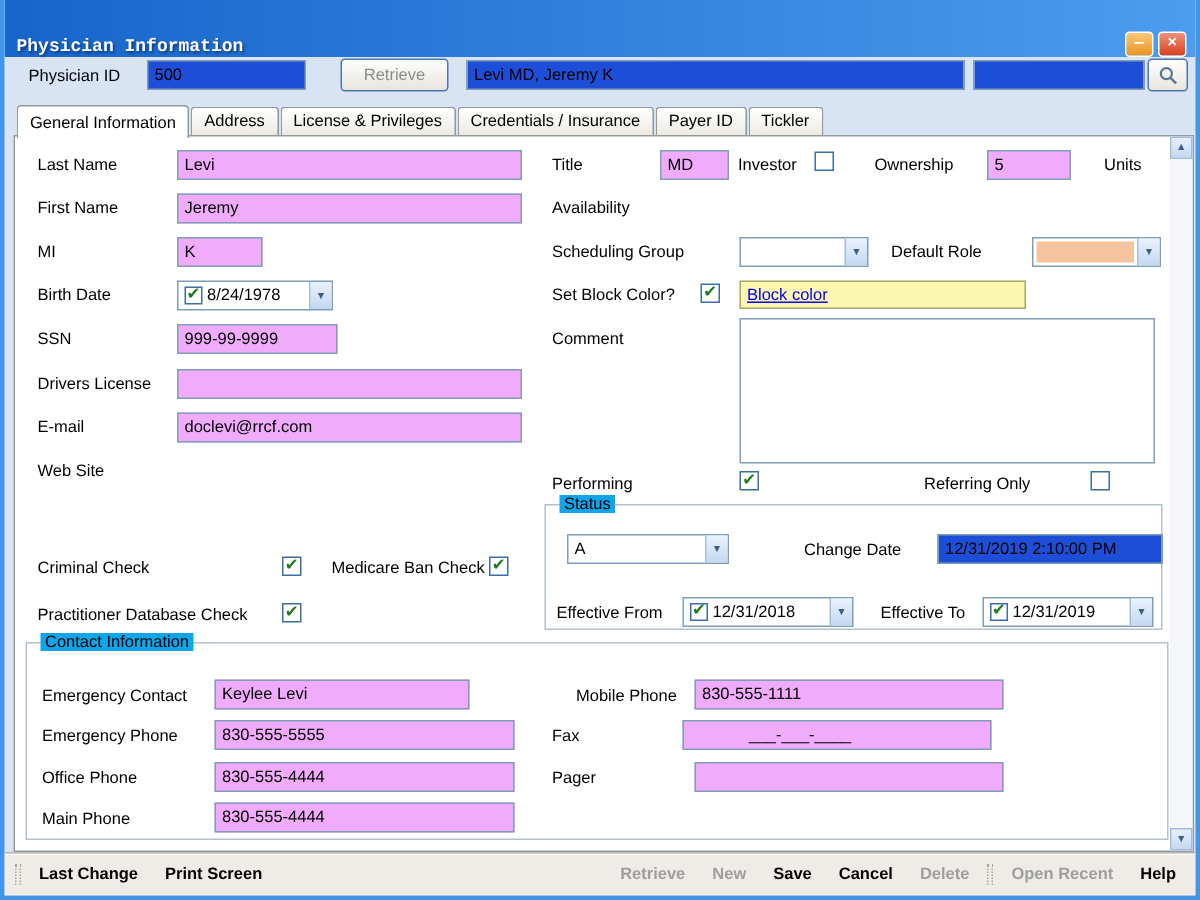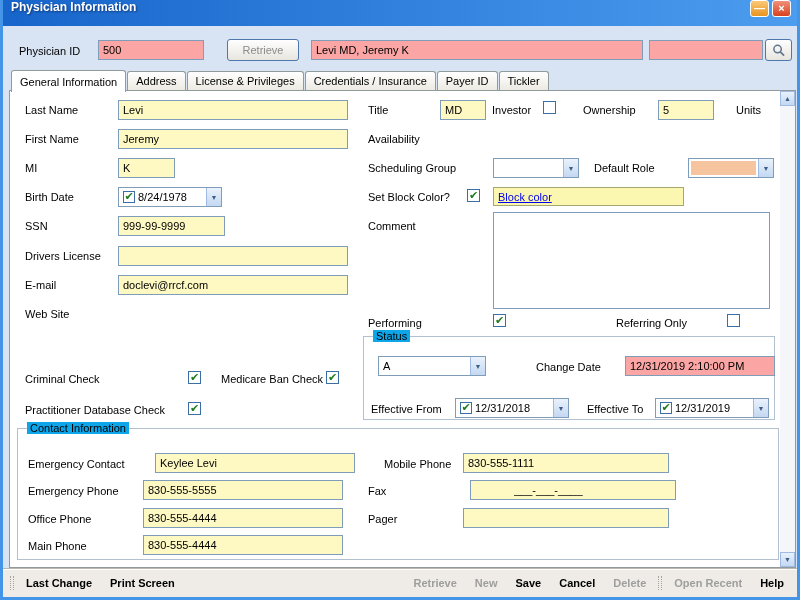--- a/index.html
+++ b/index.html
@@ -1,29 +1,29 @@
 <!DOCTYPE html>
 <html><head>
 <meta charset="utf-8">
 <style>
   *{box-sizing:border-box;}
   html,body{margin:0;padding:0;background:#fff;}
   .window{position:relative;width:800px;height:600px;overflow:hidden;border:3px solid #4495E8;border-top:0;
           background:#D8E4F4;font-family:"Liberation Sans",sans-serif;font-size:11px;color:#000;}
-  .titlebar{height:26px;background:linear-gradient(to right,#1765CB,#4C9CEF);display:flex;align-items:flex-start;padding:0 6px 0 8px;}
+  .titlebar{height:38px;background:linear-gradient(to right,#1765CB,#4C9CEF);display:flex;align-items:flex-end;padding:0 6px 0 8px;font-family:Liberation Mono, monospace;}
   .title{color:#fff;font-weight:bold;font-size:12px;text-shadow:1px 1px 2px rgba(0,0,40,.5);}
   .tb-btns{margin-left:auto;display:flex;gap:3px;}
   .wbtn{width:19px;height:17px;border:1px solid #fff;border-radius:3px;display:flex;align-items:center;justify-content:center;
         color:#fff;font-weight:bold;font-size:11px;line-height:1;cursor:default;}
   .wbtn.min{background:linear-gradient(#FBC979,#E8941F);}
   .wbtn.close{background:linear-gradient(#F0907B,#D8411F);}
   .lbl{position:absolute;white-space:nowrap;line-height:14px;}
-  .tb{position:absolute;height:20px;border:1px solid #7F9DB9;background:#fef9c3;padding:1px 4px;
+  .tb{position:absolute;height:20px;border:1px solid #7F9DB9;background:#f0abfc;padding:1px 4px;
       font:11px "Liberation Sans",sans-serif;color:#000;outline:none;}
-  .ro{background:#fca5a5;}
+  .ro{background:#1d4ed8;}
   .blue{color:#0000CC;}
   .btnx{position:absolute;border:1px solid #4E77AC;border-radius:3px;background:linear-gradient(#FEFEFE,#E7E5DE);
         display:flex;align-items:center;justify-content:center;font:11px "Liberation Sans",sans-serif;cursor:default;}
   .btnx.dim{color:#8B8B8B;}
   .cbx{position:absolute;width:13px;height:13px;border:1px solid #3A6EA5;background:#fff;
        display:flex;align-items:center;justify-content:center;}
   .cbx span{font-size:11px;color:#1E7C1E;line-height:1;margin-top:-1px;}
   .cbx.inline{position:static;width:12px;height:12px;margin-right:3px;flex:none;}
   .combo{position:absolute;height:20px;border:1px solid #7F9DB9;background:#fff;display:flex;align-items:center;padding-left:4px;}
   .combo .val{flex:1;overflow:hidden;white-space:nowrap;}
@@ -212,32 +212,32 @@
         <span>✔</span>
       </span>
     <span class="val">12/31/2019</span>
     <span class="arrowbtn">▼</span>
   </div>
 
   <div class="group" style="left:14px;top:428px;width:762px;height:132px;z-index:2;"></div>
   <div class="glegend" style="left:24px;top:422px;">Contact Information</div>
 
   <div class="lbl" style="left:25px;top:457px;z-index:2;">Emergency Contact</div>
-  <input class="tb" style="left: 152px; top: 453px; width: 200px; z-index: 2;" value="Keylee Levi">
+  <input class="tb" style="left: 140px; top: 453px; width: 170px; z-index: 2;" value="Keylee Levi">
   <div class="lbl" style="left:25px;top:484px;z-index:2;">Emergency Phone</div>
   <input class="tb" style="left: 140px; top: 480px; width: 200px; z-index: 2;" value="830-555-5555">
   <div class="lbl" style="left:25px;top:512px;z-index:2;">Office Phone</div>
   <input class="tb" style="left: 140px; top: 508px; width: 200px; z-index: 2;" value="830-555-4444">
   <div class="lbl" style="left:25px;top:539px;z-index:2;">Main Phone</div>
   <input class="tb" style="left: 140px; top: 535px; width: 200px; z-index: 2;" value="830-555-4444">
 
   <div class="lbl" style="left:365px;top:457px;z-index:2;margin-left:16px;">Mobile Phone</div>
   <input class="tb" style="left: 460px; top: 453px; width: 206px; z-index: 2;" value="830-555-1111">
   <div class="lbl" style="left:365px;top:484px;z-index:2;">Fax</div>
-  <input class="tb" style="left: 467px; top: 480px; width: 206px; z-index: 2; padding-left: 43px;" value="___-___-____">
+  <input class="tb" style="left: 452px; top: 480px; width: 206px; z-index: 2; padding-left: 43px;" value="___-___-____">
   <div class="lbl" style="left:365px;top:512px;z-index:2;">Pager</div>
   <input class="tb" style="left: 460px; top: 508px; width: 206px; z-index: 2;" value="">
 
   <div class="sbar">
     <div class="sbtn up">▲</div>
     <div class="sbtn down">▼</div>
   </div>
 
   <div class="footer">
     <span class="fgrip"></span>

